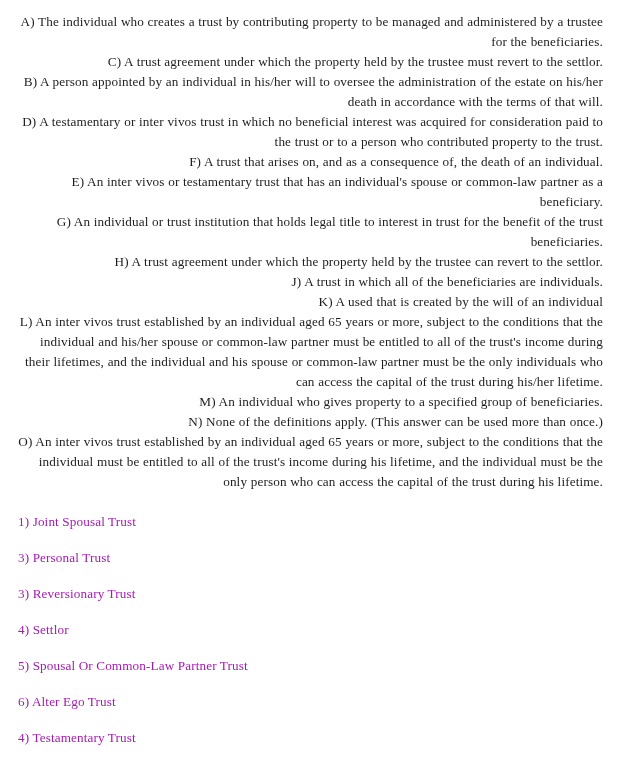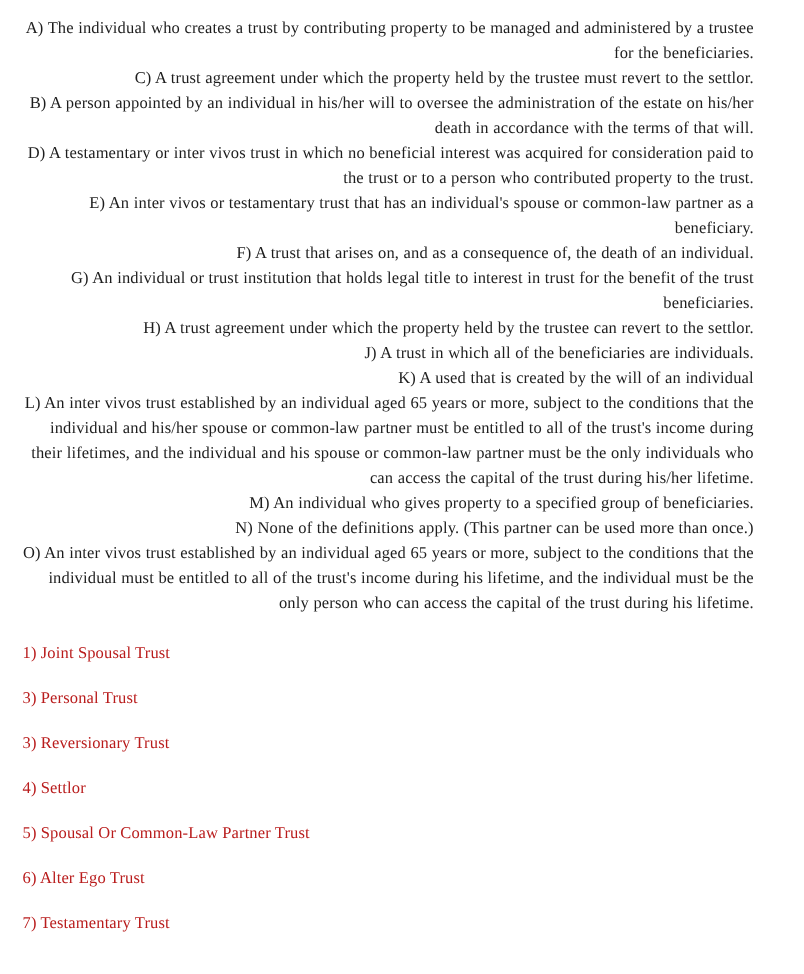--- a/index.html
+++ b/index.html
@@ -41,52 +41,52 @@
   }
   .terms {
     margin: 0;
     padding: 0;
     list-style: none;
     margin-top: 20px;
   }
   .term-item {
     font-size: 13.2px;
     line-height: 20px;
-    color: #b91c1c;
+    color: #a21caf;
     margin: 0 0 16px 0;
     padding: 0;
     letter-spacing: 0.12px;
   }
 </style>
 </head>
 <body>
 
 <div class="page">
 
   <div class="definitions">
     <p class="definition-item">A) The individual who creates a trust by contributing property to be managed and administered by a trustee for the beneficiaries.</p>
     <p class="definition-item">C) A trust agreement under which the property held by the trustee must revert to the settlor.</p>
     <p class="definition-item">B) A person appointed by an individual in his/her will to oversee the administration of the estate on his/her death in accordance with the terms of that will.</p>
     <p class="definition-item">D) A testamentary or inter vivos trust in which no beneficial interest was acquired for consideration paid to the trust or to a person who contributed property to the trust.</p>
+    <p class="definition-item">F) A trust that arises on, and as a consequence of, the death of an individual.</p>
     <p class="definition-item">E) An inter vivos or testamentary trust that has an individual's spouse or common-law partner as a beneficiary.</p>
-    <p class="definition-item">F) A trust that arises on, and as a consequence of, the death of an individual.</p>
     <p class="definition-item">G) An individual or trust institution that holds legal title to interest in trust for the benefit of the trust beneficiaries.</p>
     <p class="definition-item">H) A trust agreement under which the property held by the trustee can revert to the settlor.</p>
     <p class="definition-item">J) A trust in which all of the beneficiaries are individuals.</p>
     <p class="definition-item">K) A used that is created by the will of an individual</p>
     <p class="definition-item">L) An inter vivos trust established by an individual aged 65 years or more, subject to the conditions that the individual and his/her spouse or common-law partner must be entitled to all of the trust's income during their lifetimes, and the individual and his spouse or common-law partner must be the only individuals who can access the capital of the trust during his/her lifetime.</p>
     <p class="definition-item">M) An individual who gives property to a specified group of beneficiaries.</p>
-    <p class="definition-item">N) None of the definitions apply. (This partner can be used more than once.)</p>
+    <p class="definition-item">N) None of the definitions apply. (This answer can be used more than once.)</p>
     <p class="definition-item">O) An inter vivos trust established by an individual aged 65 years or more, subject to the conditions that the individual must be entitled to all of the trust's income during his lifetime, and the individual must be the only person who can access the capital of the trust during his lifetime.</p>
   </div>
 
   <div class="terms">
     <p class="term-item">1) Joint Spousal Trust</p>
     <p class="term-item">3) Personal Trust</p>
     <p class="term-item">3) Reversionary Trust</p>
     <p class="term-item">4) Settlor</p>
     <p class="term-item">5) Spousal Or Common-Law Partner Trust</p>
     <p class="term-item">6) Alter Ego Trust</p>
-    <p class="term-item">7) Testamentary Trust</p>
+    <p class="term-item">4) Testamentary Trust</p>
 
   </div>
 
 </div>
 
 </body></html>

